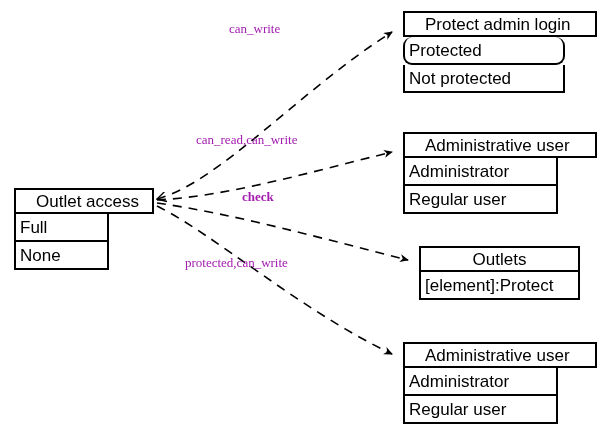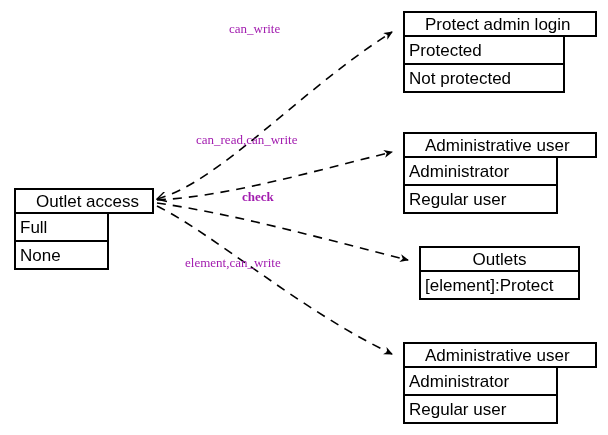--- a/index.html
+++ b/index.html
@@ -90,21 +90,21 @@
   </svg>
 
   <div class="node-box" style="left:14px; top:188px; width:140px; height:82px;">
     <div class="node-header align-left" style="left:0px; top:0px; width:140px; height:26px;text-align:center;">Outlet access</div>
     <div class="node-row align-left" style="left:0px; top:54px; width:95px; height:28px;">None</div>
     <div class="node-row align-left" style="left:0px; top:26px; width:95px; height:28px;">Full</div>
   </div>
 
   <div class="node-box" style="left:403px; top:11px; width:194px; height:82px;">
     <div class="node-header align-left" style="left:0px; top:0px; width:194px; height:26px;">Protect admin login</div>
-    <div class="node-row align-left" style="left:0px; top:26px; width:162px; height:28px;">Protected</div>
+    <div class="node-row align-left" style="left:0px; top:26px; width:162px; height:28px;border-radius:9px;">Protected</div>
     <div class="node-row align-left" style="left:0px; top:54px; width:162px; height:28px;">Not protected</div>
   </div>
 
   <div class="node-box" style="left:403px; top:132px; width:194px; height:82px;">
     <div class="node-header align-left" style="left:0px; top:0px; width:194px; height:26px;">Administrative user</div>
     <div class="node-row align-left" style="left:0px; top:26px; width:155px; height:28px;">Administrator</div>
     <div class="node-row align-left" style="left:0px; top:54px; width:155px; height:28px;">Regular user</div>
   </div>
 
   <div class="node-box" style="left:419px; top:246px; width:161px; height:54px;">
@@ -117,15 +117,15 @@
     <div class="node-row align-left" style="left:0px; top:26px; width:155px; height:28px;">Administrator</div>
     <div class="node-row align-left" style="left:0px; top:54px; width:155px; height:28px;">Regular user</div>
   </div>
 
   <div class="edge-label" style="left:229px; top:22px;">can_write</div>
 
   <div class="edge-label" style="left:196px; top:133px;">can_read,can_write</div>
 
   <div class="edge-label" style="left:242px; top:190px;font-weight:bold;">check</div>
 
-  <div class="edge-label" style="left:185px; top:256px;">element,can_write</div>
+  <div class="edge-label" style="left:185px; top:256px;">protected,can_write</div>
 
 </div>
 
 </body></html>

